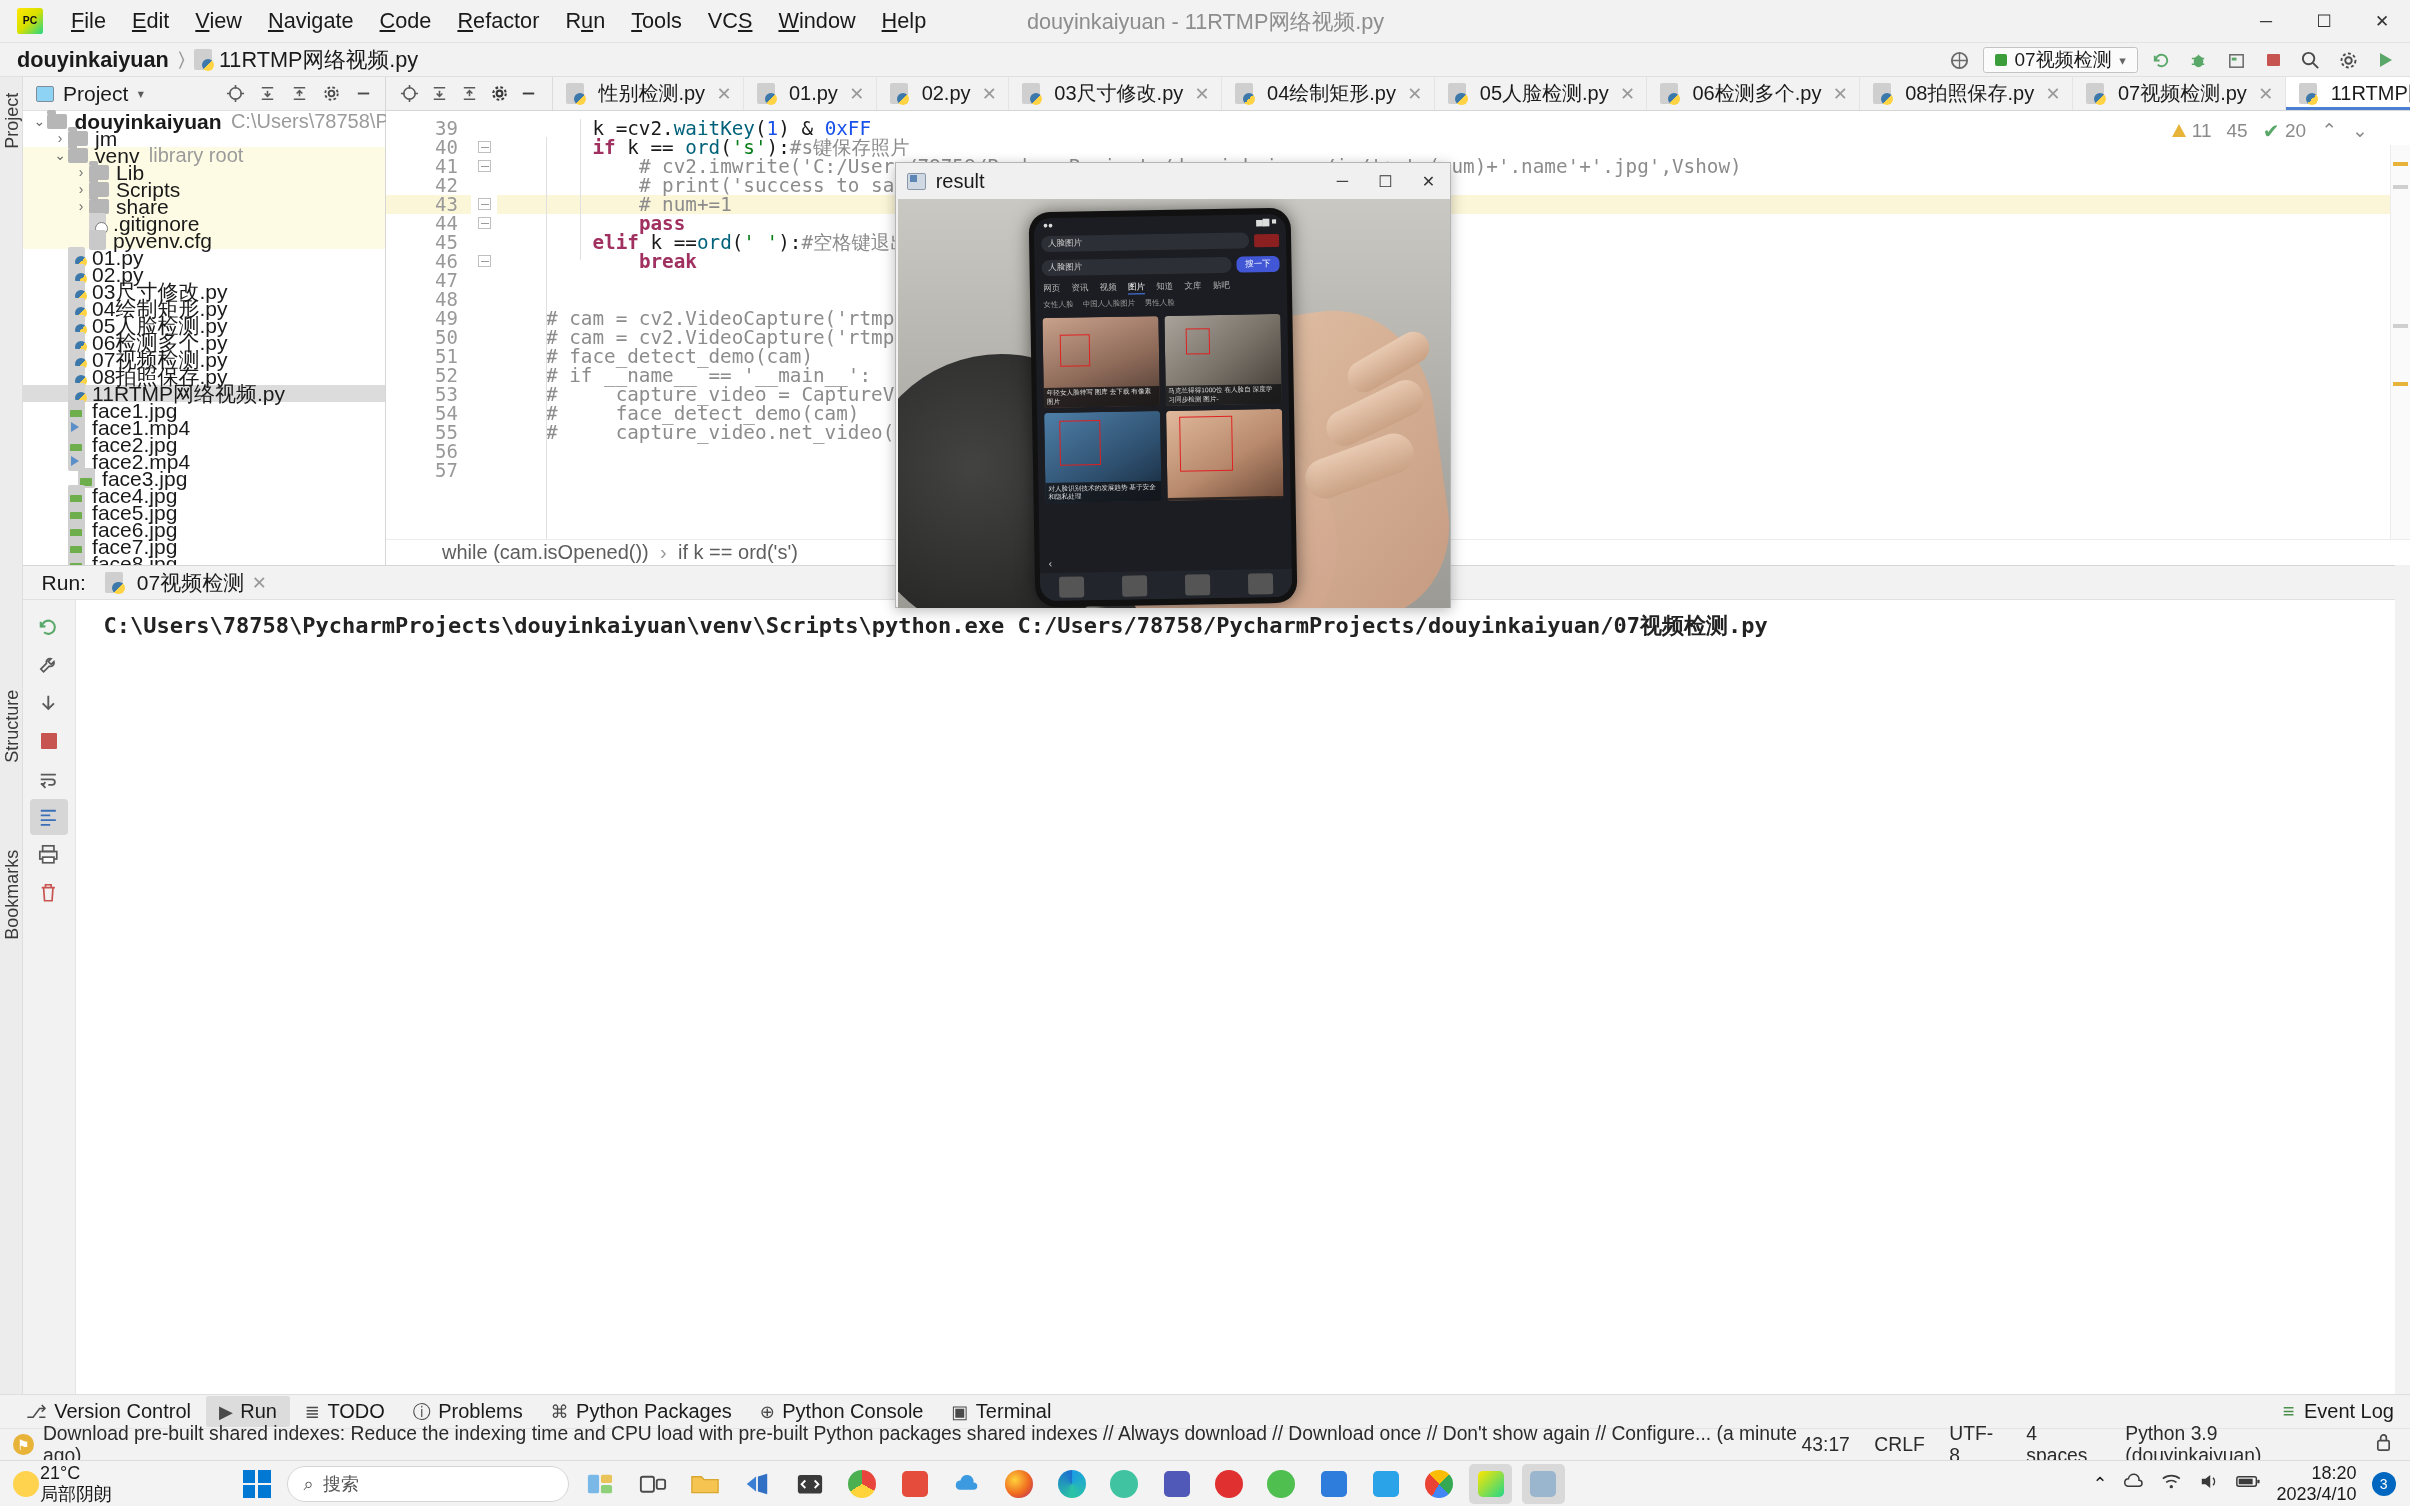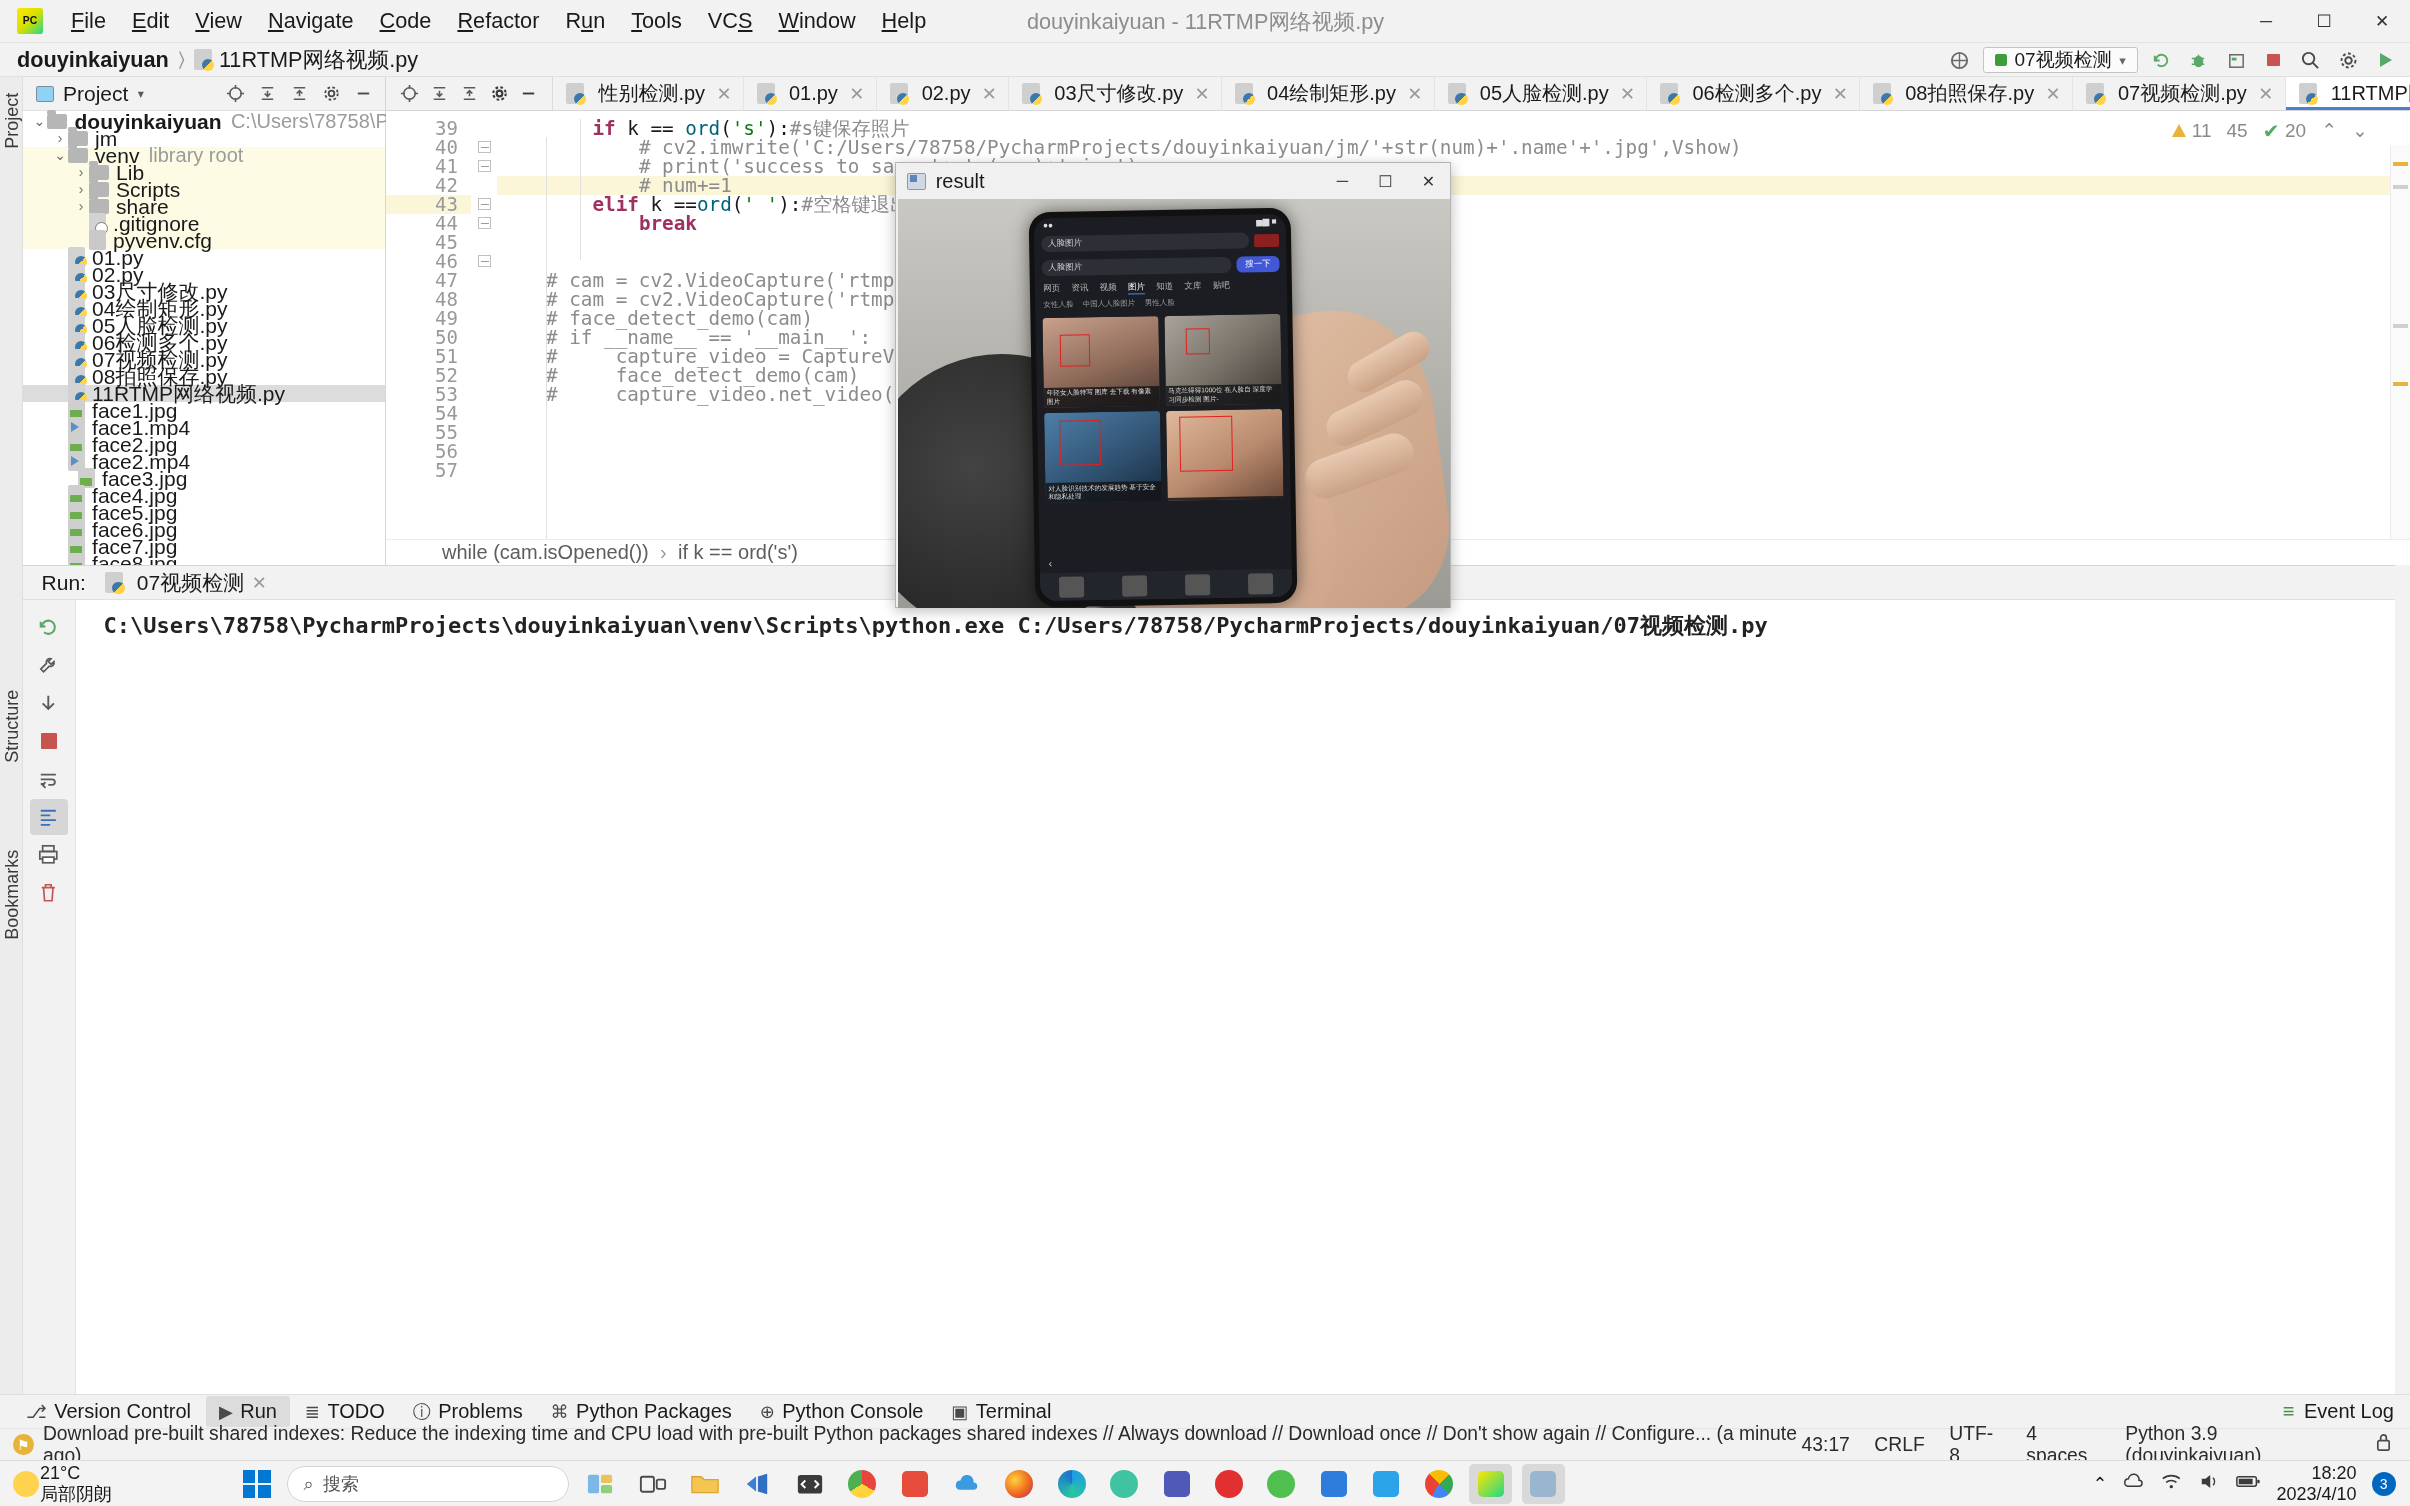--- a/index.html
+++ b/index.html
@@ -720,24 +720,26 @@
           <div class="foldmark"></div>
           <div class="foldmark"></div>
           <div class="foldmark"></div>
           <div class="foldmark"></div>
           <div class="foldmark"></div>
           <div class="foldmark"></div>
         </div>
       <div class="codecol" id="codecol">
         <div class="indentline" style="left:83px; height:141px;"></div>
         <div class="indentline" style="left:49px; top:26px; height:443px;"></div>
+      <div class="cline">    k =cv2.<span class="fn">waitKey</span>(<span class="num">1</span>) &amp; <span class="num">0xFF</span></div>
           <div class="cline">    <span class="kw2">if</span> k == <span class="fn">ord</span>(<span class="str">'s'</span>):<span class="cmt">#s键保存照片</span></div>
           <div class="cline">        <span class="cmt"># cv2.imwrite('C:/Users/78758/PycharmProjects/douyinkaiyuan/jm/'+str(num)+'.name'+'.jpg',Vshow)</span></div>
           <div class="cline">        <span class="cmt"># print('success to save '+str(num)+'.jpg')</span></div>
           <div class="cline hl">        <span class="cmt"># num+=1</span></div>
+          <div class="cline">        <span class="kw2">pass</span></div>
           <div class="cline">    <span class="kw2">elif</span> k ==<span class="fn">ord</span>(<span class="str">' '</span>):<span class="cmt">#空格键退出</span></div>
           <div class="cline">        <span class="kw2">break</span></div>
           <div class="cline"></div>
           <div class="cline"></div>
           <div class="cline"><span class="cmt"># cam = cv2.VideoCapture('rtmp://media3.scctv.net/live/scctv_800')</span></div>
           <div class="cline"><span class="cmt"># cam = cv2.VideoCapture('rtmp://58.200.131.2:1935/livetv/hunantv')</span></div>
           <div class="cline"><span class="cmt"># face_detect_demo(cam)</span></div>
           <div class="cline"><span class="cmt"># if __name__ == '__main__':</span></div>
           <div class="cline"><span class="cmt">#     capture_video = CaptureVedio()</span></div>
           <div class="cline"><span class="cmt">#     face_detect_demo(cam)</span></div>

